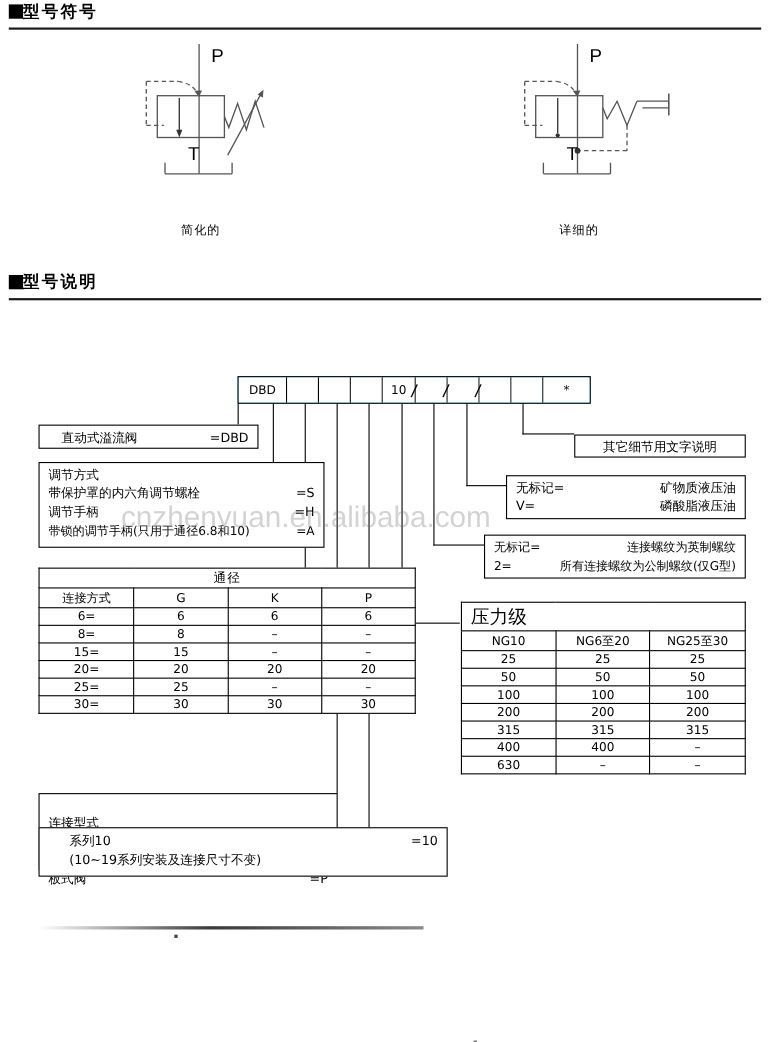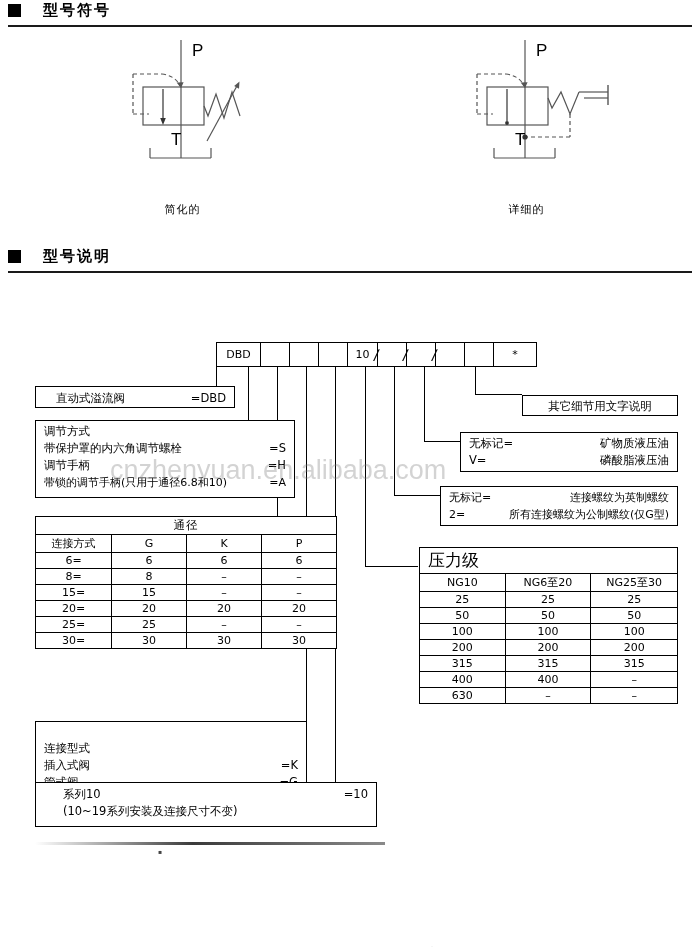--- a/index.html
+++ b/index.html
@@ -20,21 +20,21 @@
     width: 700px;
     height: 947px;
   }
 
   
   .section-head {
     position: absolute;
     left: 8px;
     display: flex;
     align-items: center;
-    gap: 22px;
+    gap: 0;
   }
   .section-bullet {
     width: 13px;
     height: 13px;
     background: #000;
     display: inline-block;
   }
   .section-title {
     font-size: 15px;
     font-weight: bold;
@@ -334,21 +334,21 @@
     <div class="line">
       <span class="lbl">调节手柄</span>
       <span class="val">=H</span>
     </div>
     <div class="line" style="font-size:11px;">
       <span class="lbl">带锁的调节手柄(只用于通径6.8和10)</span>
       <span class="val">=A</span>
     </div>
   </div>
 
-  <table class="dtable" id="bore-table" style="left:35px; top:516px; width:302px;">
+  <table class="dtable" id="bore-table" style="left:35px; top:516px; width:343px;">
       <tbody>
         <tr>
           <td colspan="4" class="tcap">通径</td>
         </tr>
         <tr>
           <th style="width: 72px;">连接方式</th>
           <th style="width: 71px;">G</th>
           <th style="width: 71px;">K</th>
           <th style="width: 71px;">P</th>
         </tr>
@@ -403,21 +403,21 @@
     <div class="line">
       <span class="lbl">管式阀</span>
       <span class="val">=G</span>
     </div>
     <div class="line">
       <span class="lbl">板式阀</span>
       <span class="val">=P</span>
     </div>
   </div>
 
-  <div class="callout" style="left:35px; top:782px; width:342px; height:45px; padding-top:3px;padding-left:27px;">
+  <div class="callout" style="left:35px; top:752px; width:372px; height:45px; padding-top:3px;padding-left:27px;">
     <div class="line">
       <span class="lbl">系列10</span>
       <span class="val">=10</span>
     </div>
     <div class="line">
       <span class="lbl">(10~19系列安装及连接尺寸不变)</span>
       <span class="val"></span>
     </div>
   </div>
 

